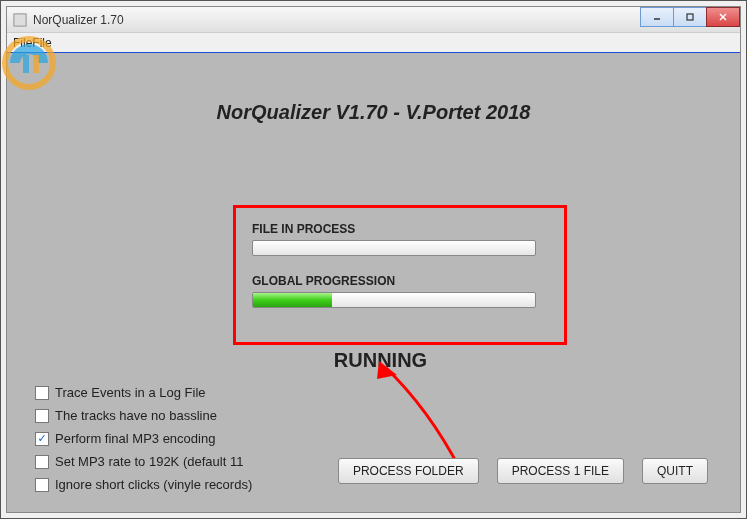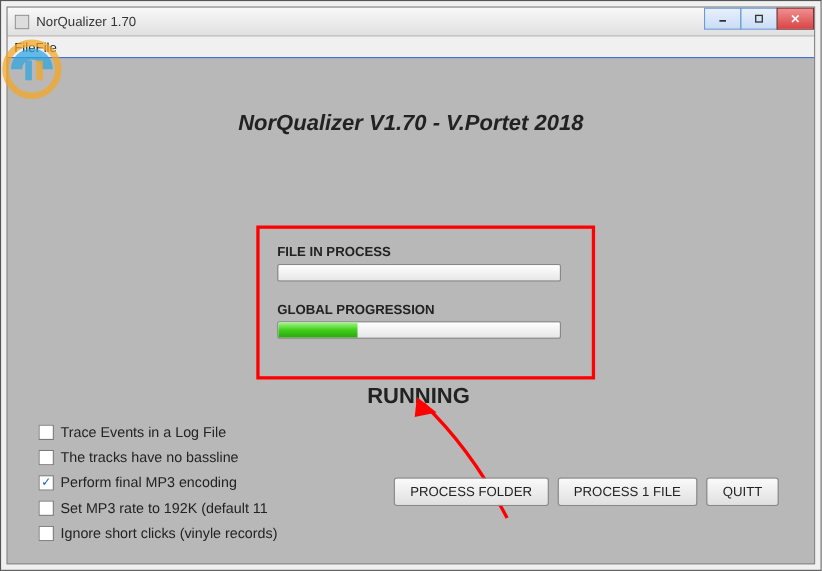--- a/index.html
+++ b/index.html
@@ -8,21 +8,21 @@
       background: #f0f0f0;
       width: 747px;
       height: 519px;
       position: relative;
       overflow: hidden;
     }
     .window {
       position: absolute;
       top: 6px; left: 6px; right: 6px; bottom: 6px;
       border: 1px solid #888;
-      background: #a3a3a3;
+      background: #bef264;
       display: flex;
       flex-direction: column;
     }
     .titlebar {
       height: 26px;
       background: linear-gradient(#f8f8f8, #e0e0e0);
       border-bottom: 1px solid #ccc;
       display: flex;
       align-items: center;
       padding: 0 6px;
@@ -88,21 +88,21 @@
       top: 48px; left: 0; right: 0;
       text-align: center;
       font-size: 20px;
       font-style: italic;
       font-weight: bold;
       color: #222;
     }
     .progress-box {
       position: absolute;
       top: 152px; left: 226px;
-      width: 308px; height: 140px;
+      width: 334px; height: 140px;
       border: 3px solid #ff0000;
       padding: 14px 28px 10px 16px;
     }
     .pb-label {
       font-size: 12px; font-weight: bold; color: #222;
       margin-bottom: 4px;
     }
     .progressbar {
       height: 16px;
       border: 1px solid #888;
@@ -141,22 +141,22 @@
     .cbrow { display:flex; align-items:center; gap:6px; font-size:13px; color:#222;}
     .cb {
       width:14px; height:14px;
       border:1px solid #777;
       background:#fff;
       display:flex; align-items:center; justify-content:center;
       font-size:11px; color:#1060c0;
     }
     .buttons {
       position: absolute;
-      bottom: 52px; right: 32px;
-      display: flex; gap: 8px;
+      bottom: 28px; right: 32px;
+      display: flex; gap: 18px;
     }
     .btn {
       padding: 5px 14px;
       border: 1px solid #888;
       border-radius: 3px;
       background: linear-gradient(#fafafa,#e0e0e0);
       font-size: 12px;
       color: #222;
     }
     .outer-border{

